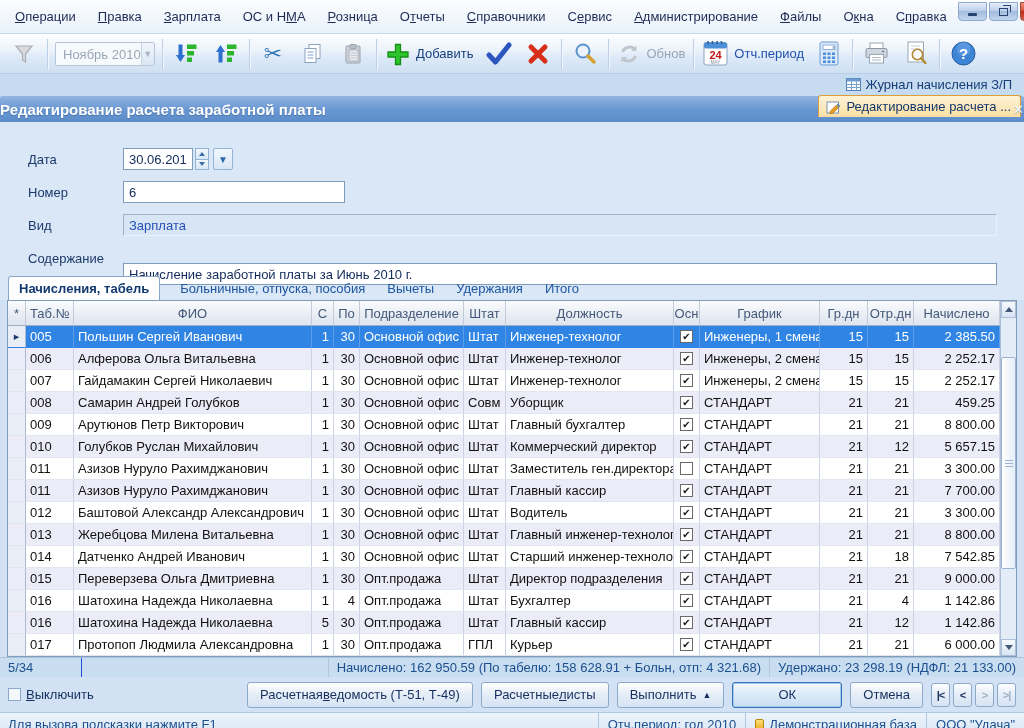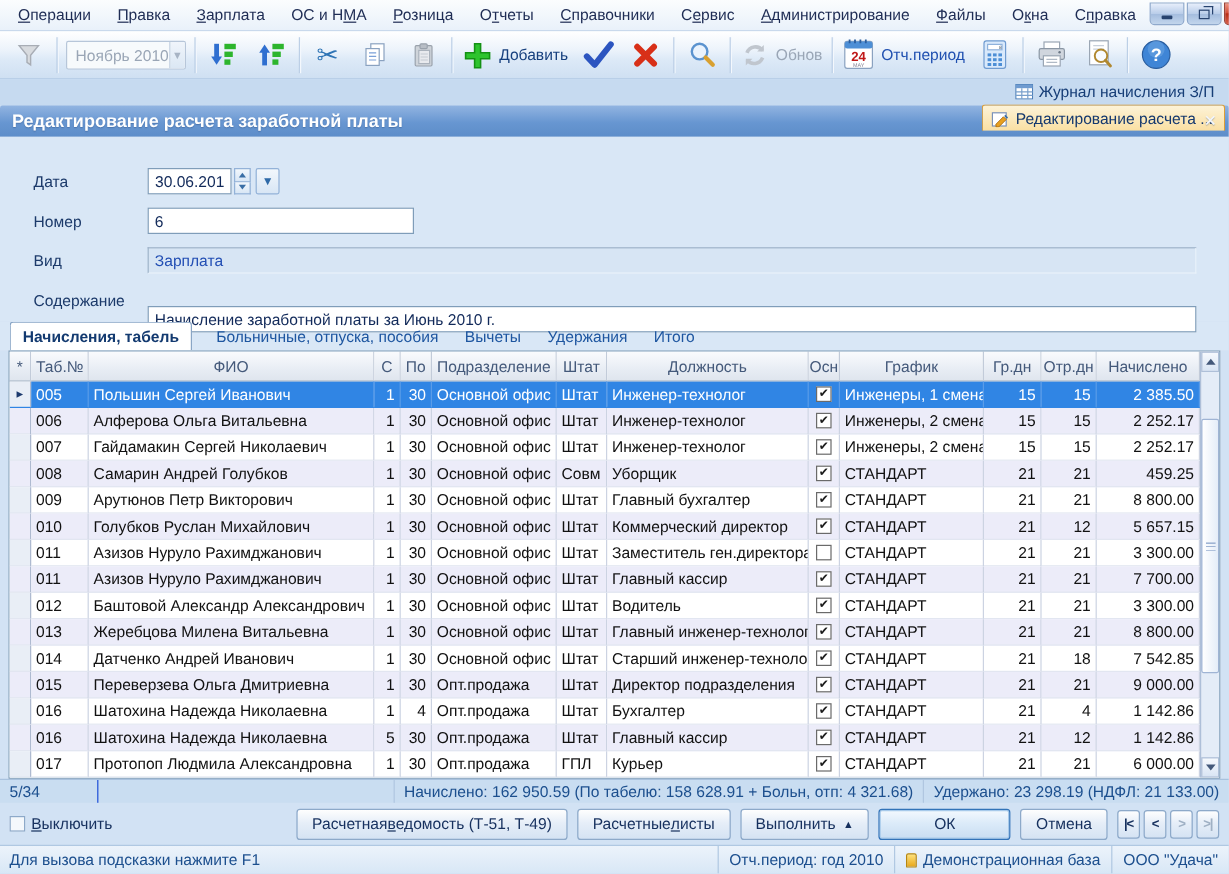--- a/index.html
+++ b/index.html
@@ -5,21 +5,21 @@
   * { box-sizing: border-box; margin: 0; padding: 0; }
   html,body { width:1024px; height:728px; overflow:hidden; }
   body {
     font-family: "Liberation Sans", "DejaVu Sans", sans-serif;
     font-size: 13px; background:#d2e2f4; color:#1c2b52;
     -webkit-font-smoothing: antialiased;
   }
   u { text-decoration: underline; }
 
   
-  .menubar { height:26px; display:flex; align-items:center;
+  .menubar { height:34px; display:flex; align-items:center;
     background:linear-gradient(#fbfdfe,#e9f1fa); border-bottom:1px solid #c9d9ec; padding-left:4px;}
   .menu-items { display:flex; height:100%; align-items:center; }
   .menu-item { padding:4px 11px; color:#1e2c54; cursor:default; white-space:nowrap; }
   .wincontrols { margin-left:auto; display:flex; gap:2px; padding:2px 3px 0 0; align-self:flex-start;}
   .wc { height:19px; border-radius:0 0 4px 4px; border:1px solid #8fa9cc; display:flex; align-items:center; justify-content:center;
         background:linear-gradient(#e7eefb,#b9cde9 50%,#a3bcde 50%,#c2d5ec); }
   .wc.min, .wc.max { width:29px; }
   .wc.close { width:45px; border-color:#9b4438; background:linear-gradient(#f2927f,#d4503a 45%,#bb2c14 50%,#d8604a); color:#fff; font-weight:bold; font-size:13px;}
   .min-glyph { width:9px; height:3px; background:#27436f; border-radius:1px; margin-top:6px;}
   .max-glyph { width:9px; height:8px; border:1.5px solid #27436f; position:relative; background:transparent;}
@@ -39,21 +39,21 @@
   .combo-btn { width:18px; border-left:1px solid #c4d2e2; background:linear-gradient(#f0f5fb,#dbe7f4); color:#a8b4c4; font-size:9px; display:flex; align-items:center; justify-content:center;}
 
   
   .doctabs { height:22px; background:#c6daf0; display:flex; align-items:flex-end; padding-left:5px;flex-direction:column; }
   .dtab { display:flex; align-items:center; gap:5px; padding:3px 9px 3px 7px; font-size:13px; color:#173e77;
     margin-right:3px; border-radius:3px 3px 0 0; white-space:nowrap;}
   .dtab.active { background:linear-gradient(#fdf3d8,#fadfa2); border:1px solid #dd9e37; border-bottom:none; color:#14386e;}
 
   
   .paneltitle { height:26px; background:linear-gradient(#92b4e1,#6796d1 55%,#5d8dc9);
-    color:#fff; font-weight:bold; font-size:15px; display:flex; align-items:center; padding:0 10px;
+    color:#fff; font-weight:bold; font-size:15px; display:flex; align-items:center; padding:0 0;
     border-radius:2px 2px 0 0; text-shadow:0 1px 1px rgba(30,60,110,.35);}
   .paneltitle .pclose { margin-left:auto; font-size:13px; font-weight:bold; color:#f2f7ff; cursor:default;}
 
   
   .formarea { height:154px; background:#d9e7f6; padding:26px 0 0 28px; }
   .frow { display:flex; align-items:center; height:22px; margin-bottom:11px; }
   .flabel { width:95px; color:#1c3a6a; font-size:13px; }
   .tinput { height:22px; border:1px solid #7f9db9; background:#fff; padding:2px 5px; font:13px "Liberation Sans",sans-serif; color:#122a5a;}
   .in-date { width:70px; }
   .in-num  { width:222px; }

